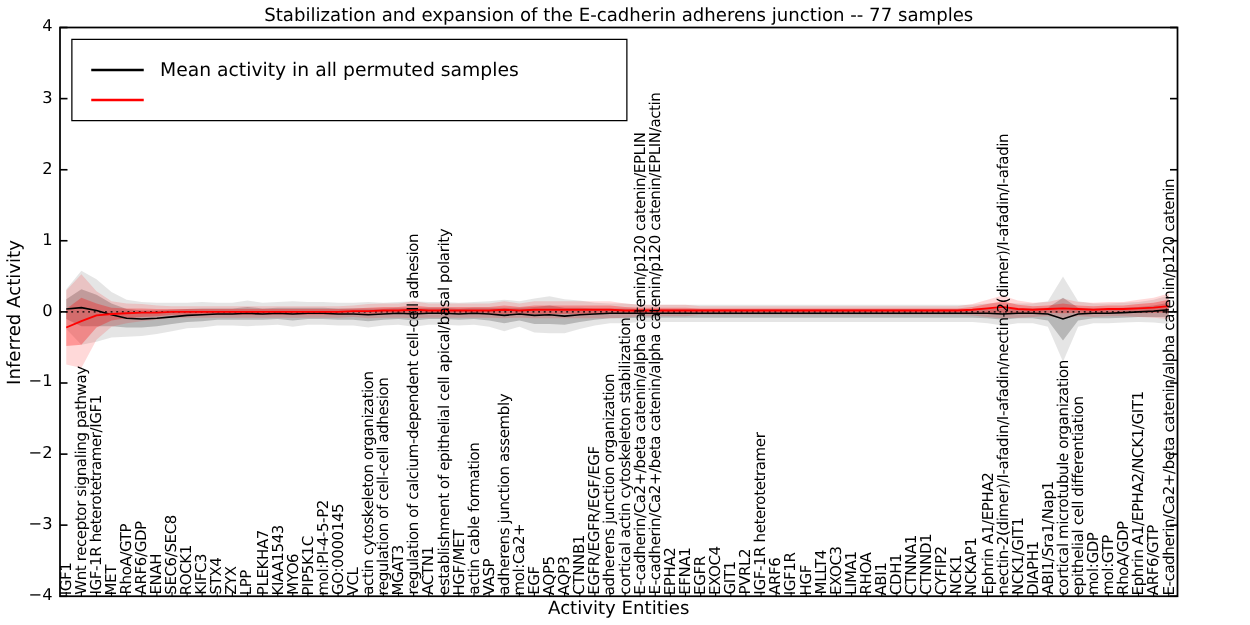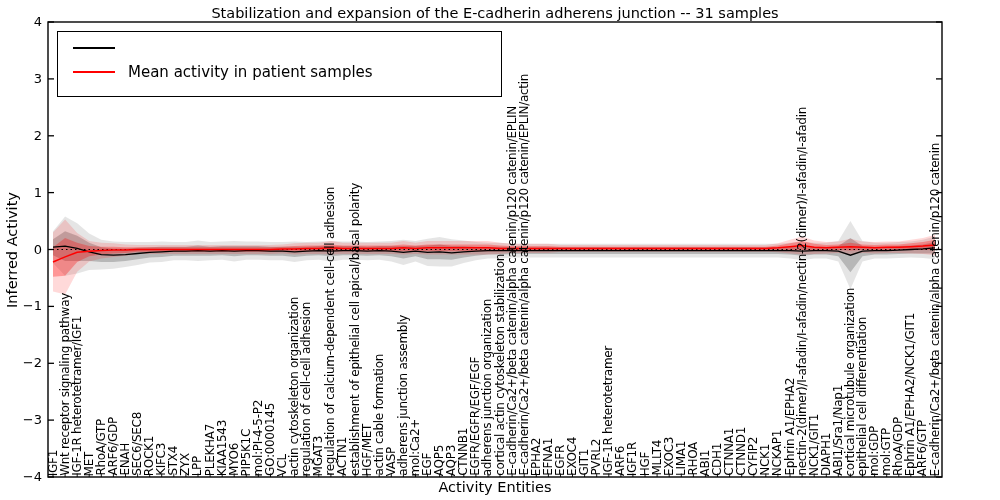--- a/index.html
+++ b/index.html
@@ -140,21 +140,21 @@
       <line x1="850.4" y1="477" x2="850.4" y2="473.5" stroke="#000" stroke-width="0.9"></line>
       <line x1="862.5" y1="477" x2="862.5" y2="473.5" stroke="#000" stroke-width="0.9"></line>
       <line x1="874.6" y1="477" x2="874.6" y2="473.5" stroke="#000" stroke-width="0.9"></line>
       <line x1="886.7" y1="477" x2="886.7" y2="473.5" stroke="#000" stroke-width="0.9"></line>
       <line x1="898.8" y1="477" x2="898.8" y2="473.5" stroke="#000" stroke-width="0.9"></line>
       <line x1="910.8" y1="477" x2="910.8" y2="473.5" stroke="#000" stroke-width="0.9"></line>
       <line x1="922.9" y1="477" x2="922.9" y2="473.5" stroke="#000" stroke-width="0.9"></line>
       <line x1="935.0" y1="477" x2="935.0" y2="473.5" stroke="#000" stroke-width="0.9"></line>
     </svg>
 
-  <div class="title">Stabilization and expansion of the E-cadherin adherens junction -- 31 samples</div>
+  <div class="title">Stabilization and expansion of the E-cadherin adherens junction -- 77 samples</div>
   <div class="ylabel">Inferred Activity</div>
 
   <div id="ylabels">
       <div class="ytick" style="top: 14px;">4</div>
       <div class="ytick" style="top: 70.875px;">3</div>
       <div class="ytick" style="top: 127.75px;">2</div>
       <div class="ytick" style="top: 184.625px;">1</div>
       <div class="ytick" style="top: 241.5px;">0</div>
       <div class="ytick" style="top: 298.375px;">−1</div>
       <div class="ytick" style="top: 355.25px;">−2</div>
@@ -236,20 +236,20 @@
       <div class="xtick" style="left: 904.336px; bottom: 24px;">Ephrin A1/EPHA2/NCK1/GIT1</div>
       <div class="xtick" style="left: 916.418px; bottom: 24px;">ARF6/GTP</div>
       <div class="xtick" style="left: 928.5px; bottom: 24px;">E-cadherin/Ca2+/beta catenin/alpha catenin/p120 catenin</div>
     </div>
 
   <div class="xlabel">Activity Entities</div>
 
   <div class="legend">
     <div class="legend-row">
       <span class="legend-line" style="background-color: rgb(0, 0, 0);"></span>
+      <span class="legend-text">Mean activity in all permuted samples</span>
     </div>
     <div class="legend-row">
       <span class="legend-line" style="background-color: rgb(255, 0, 0);"></span>
-      <span class="legend-text">Mean activity in patient samples</span>
     </div>
   </div>
 
 </div>
 
 </body></html>

